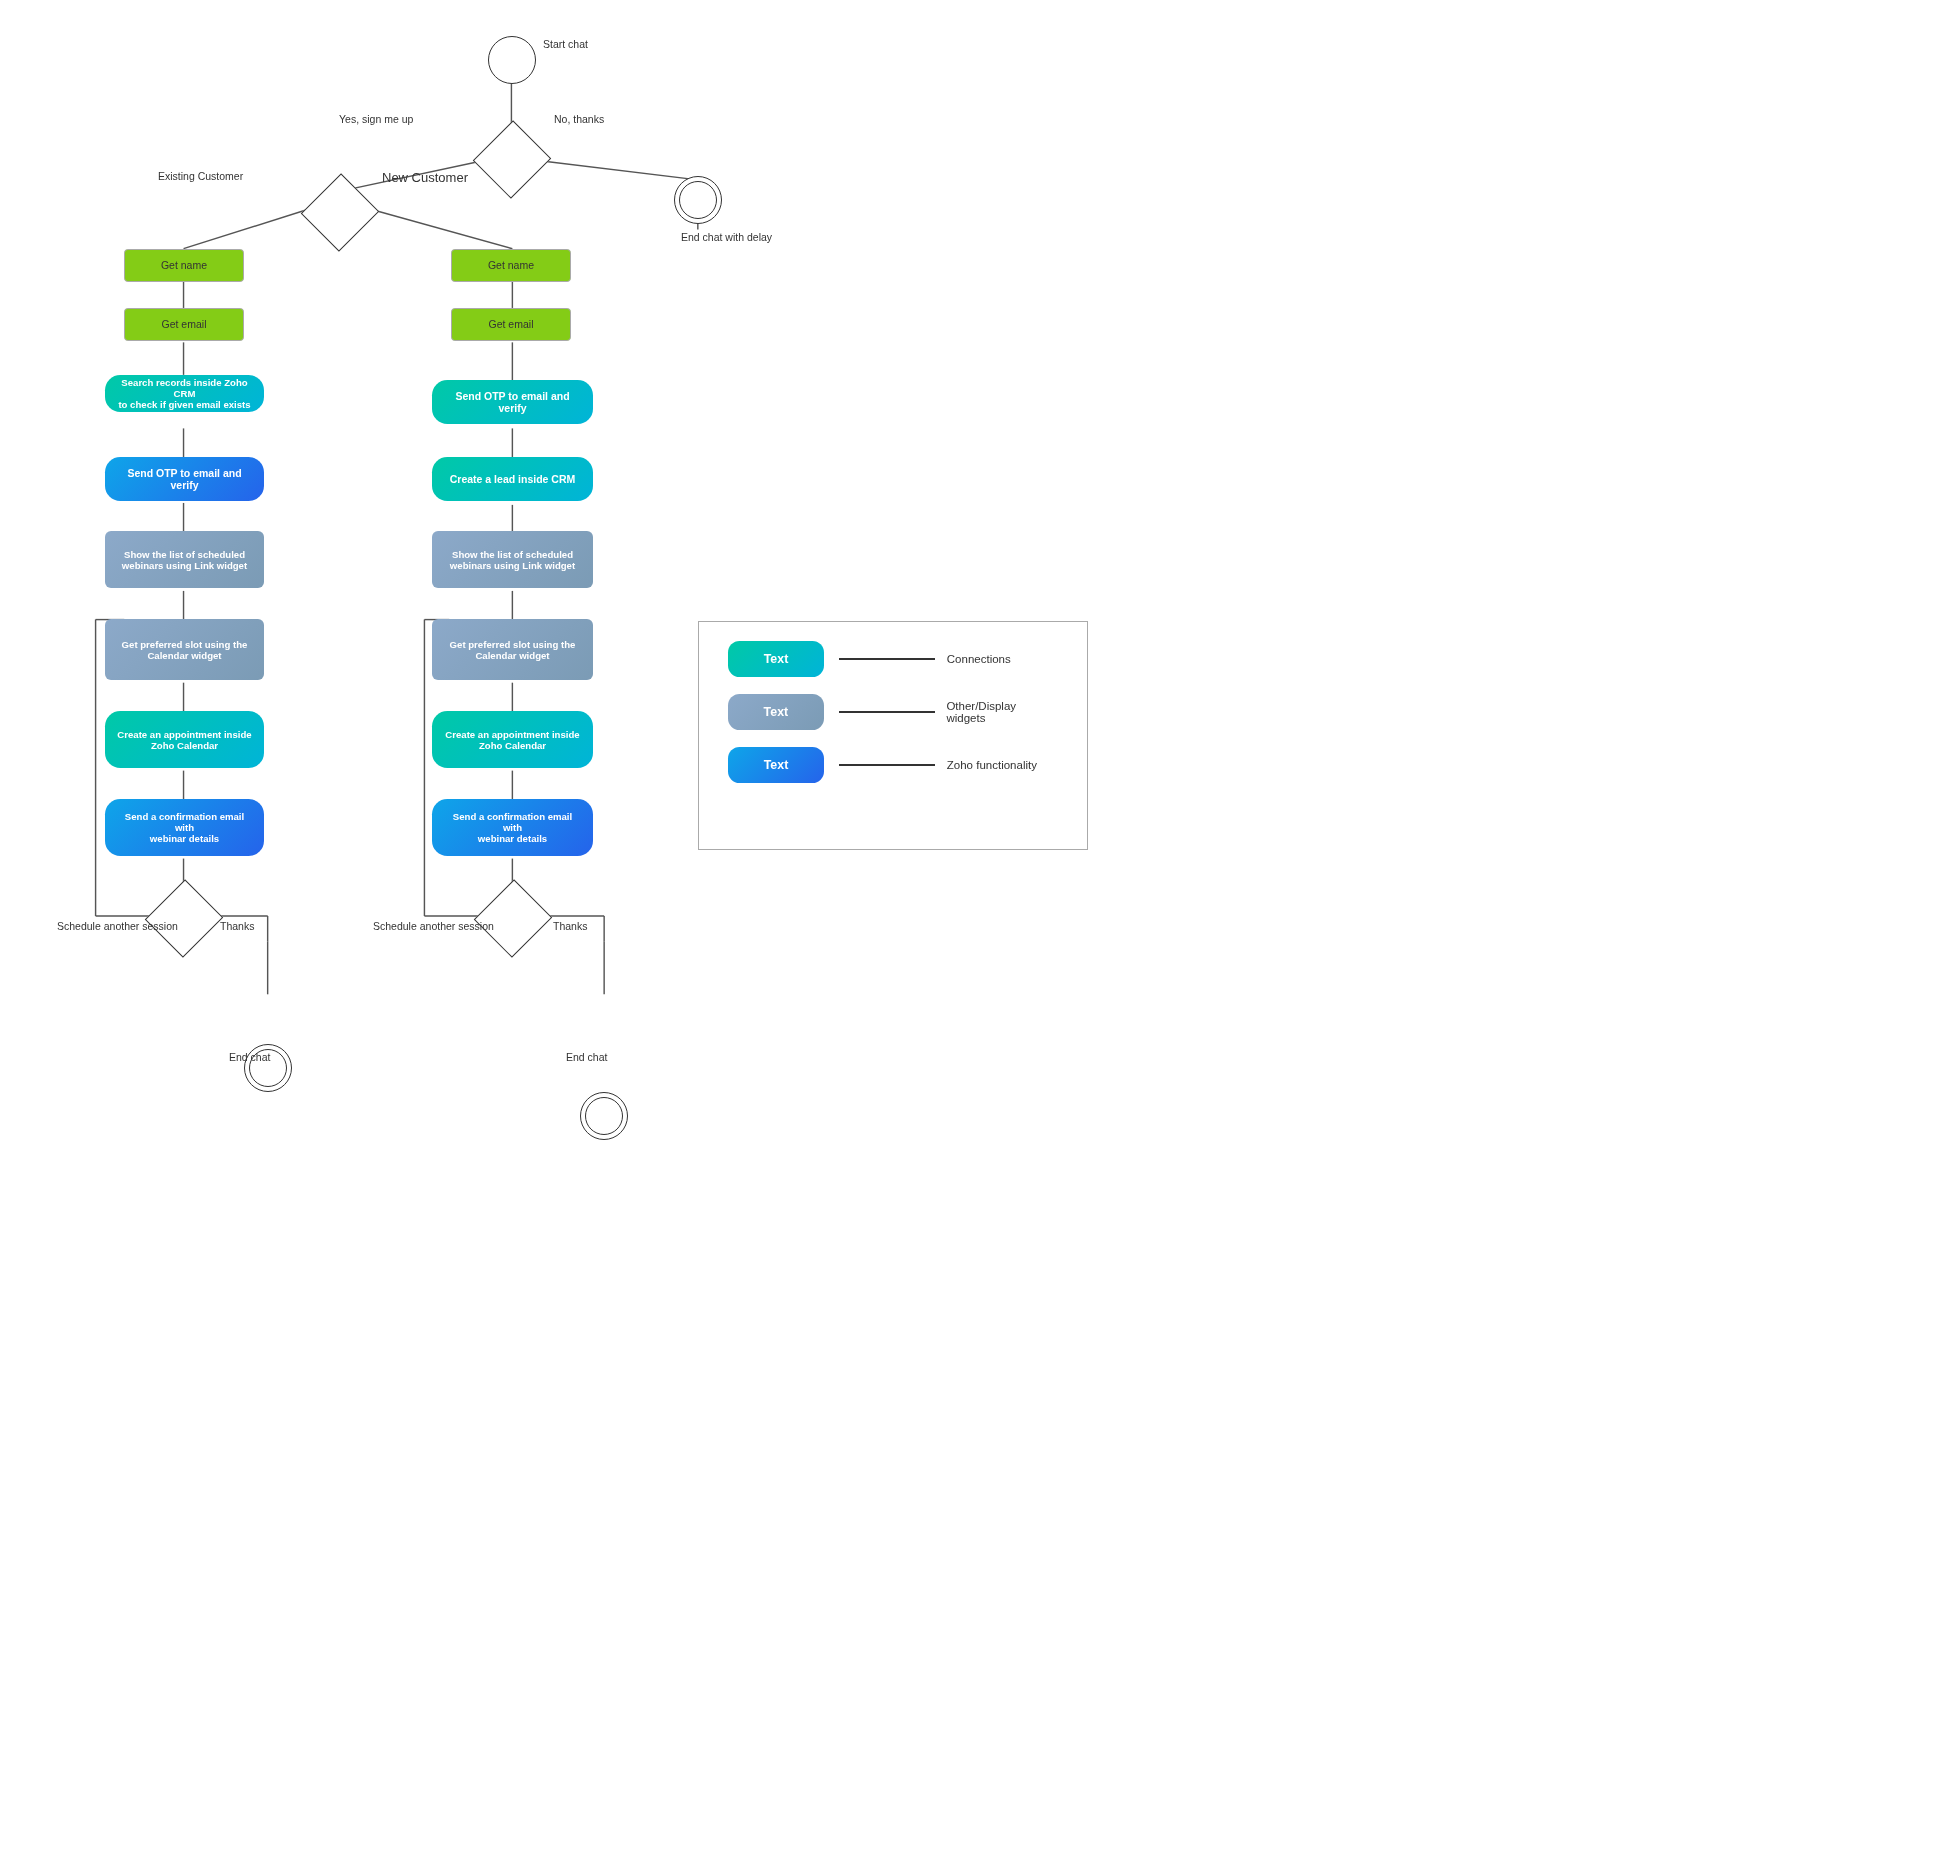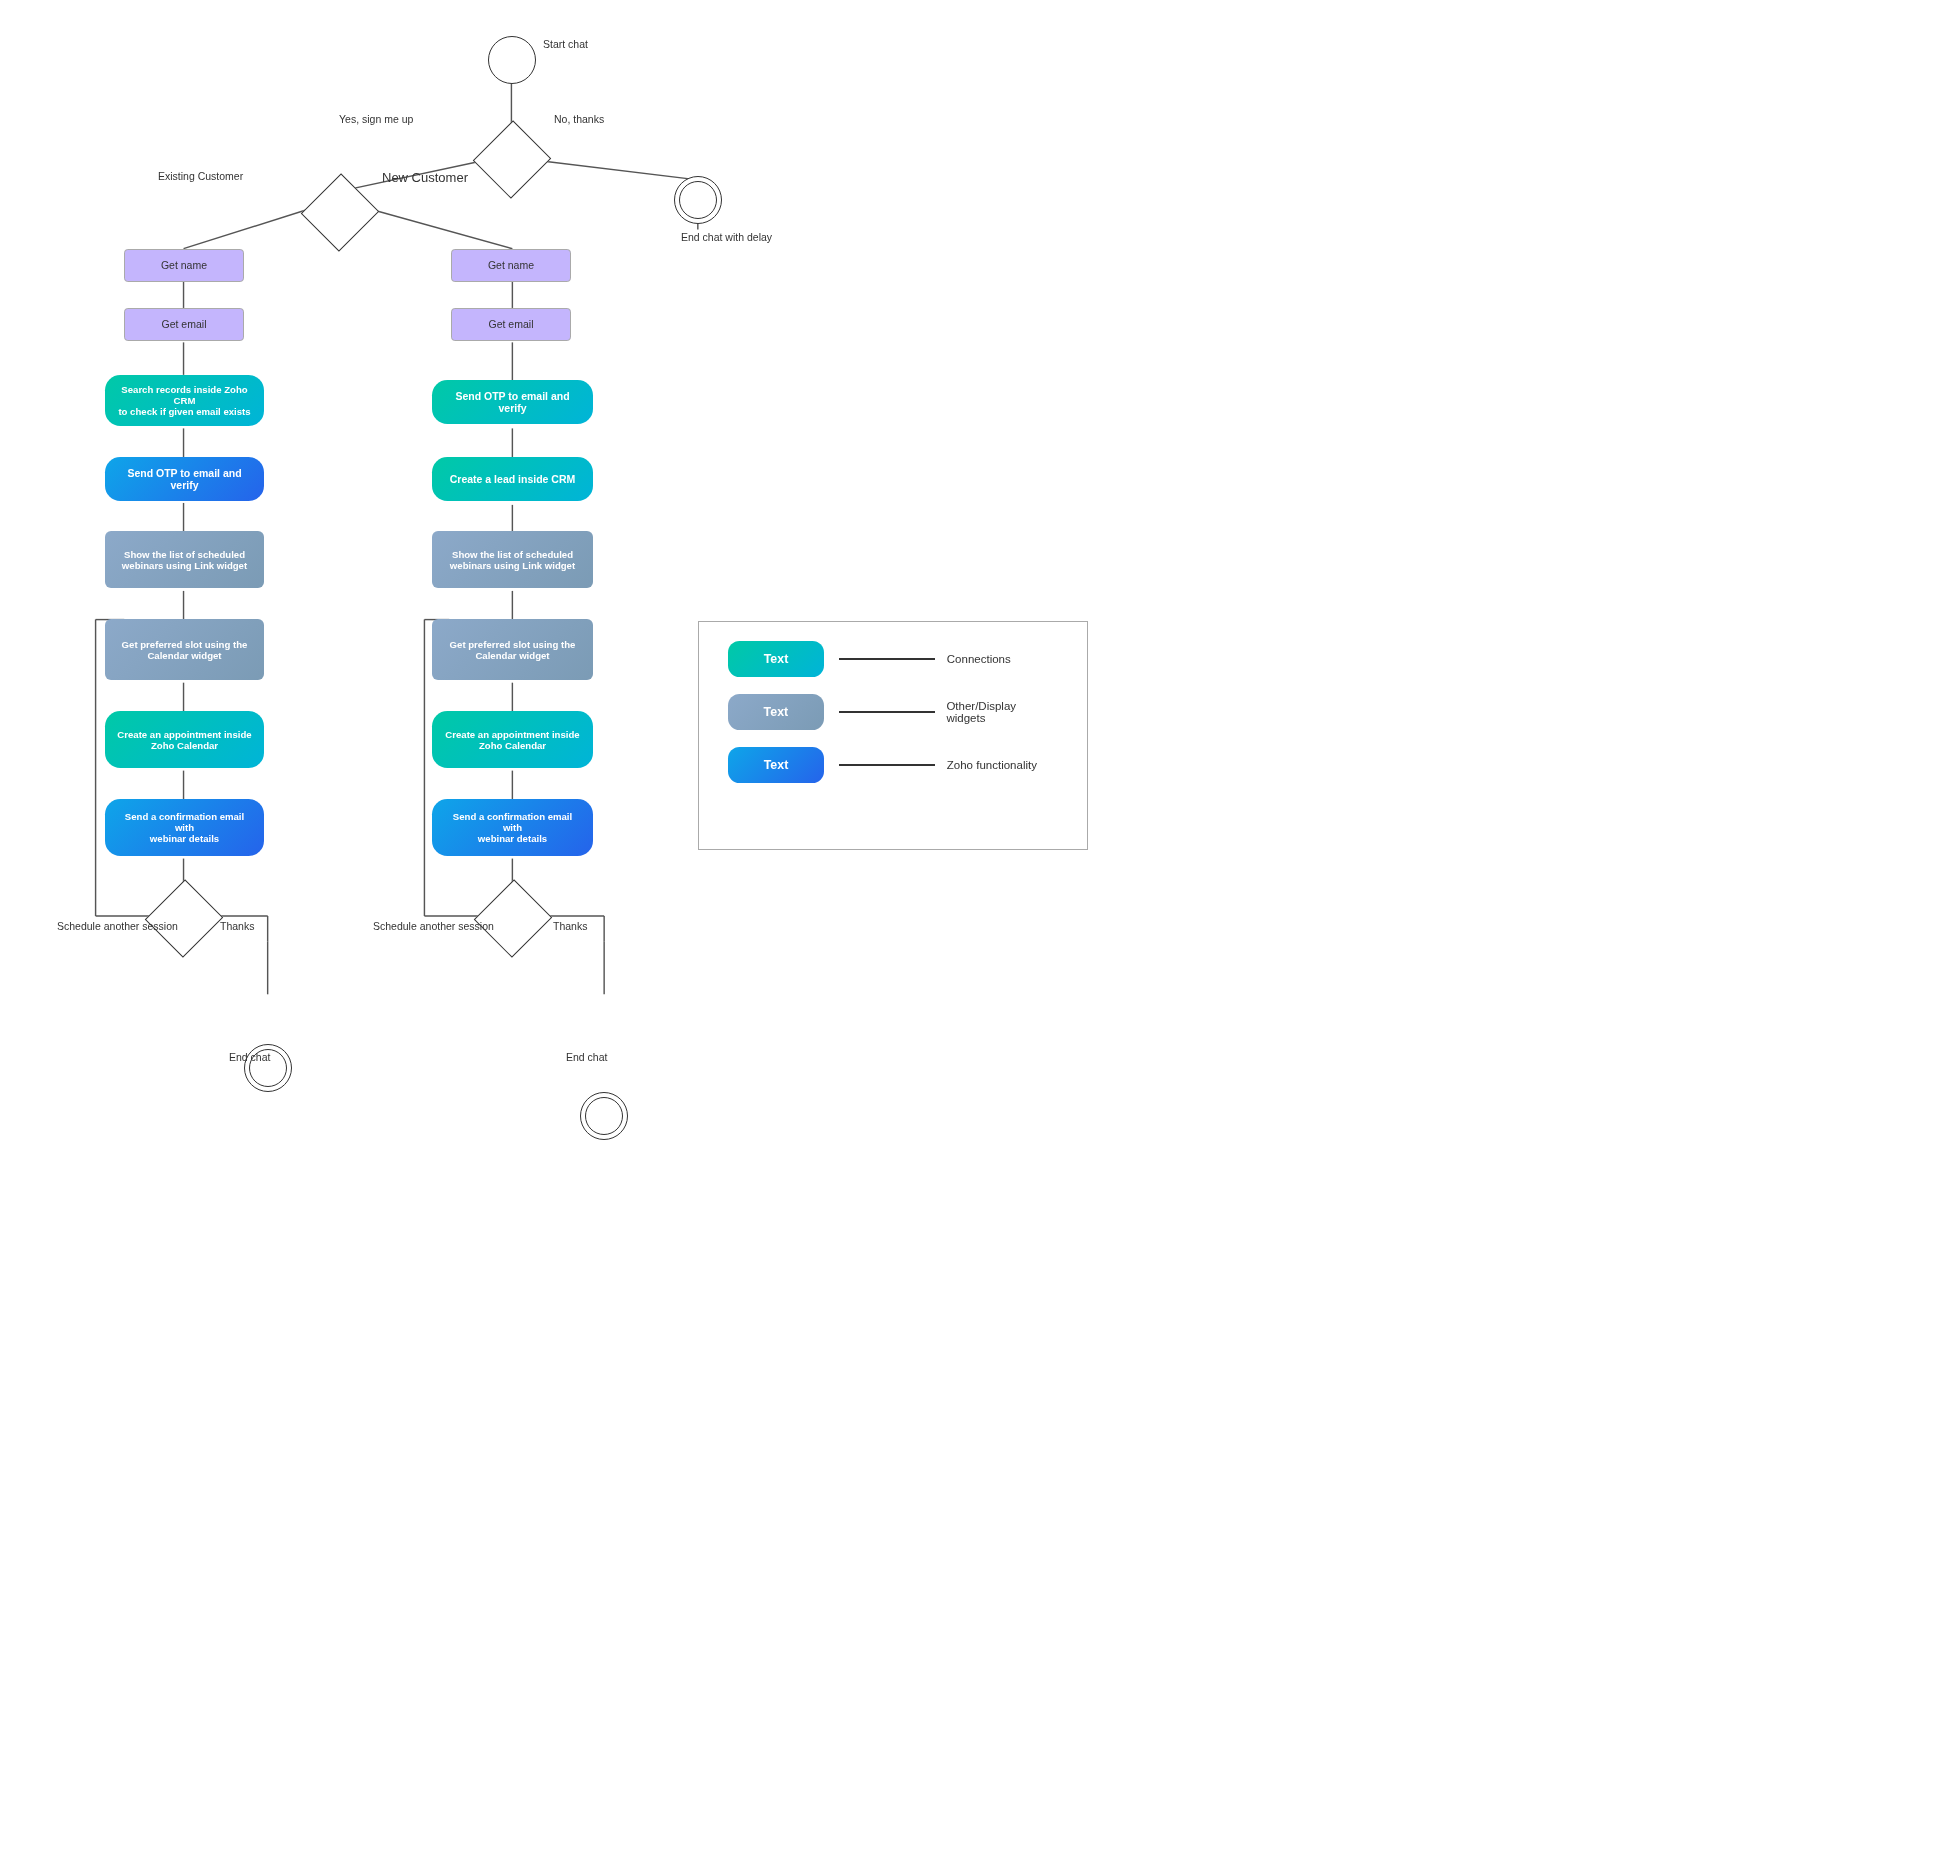--- a/index.html
+++ b/index.html
@@ -54,21 +54,21 @@
     }
     .diamond-node {
       width: 57px;
       height: 57px;
       background: #fff;
       border: 1.9px solid #333;
       transform: rotate(45deg);
     }
     .rect-node {
       border: 1.4px solid #aaa;
-      background: #c4b5fd;
+      background: #84cc16;
       border-radius: 3.8px;
       font-size: 10.5px;
       padding: 5.7px 9.6px;
     }
     .rounded-teal {
       background: linear-gradient(135deg, #00c9a7, #00b4d8);
       border: none;
       border-radius: 15.3px;
       color: #fff;
       font-size: 10.5px;
@@ -229,21 +229,21 @@
   <span class="node-label" style="left:640px;top:231px;font-size:10.5px;padding-left:41px;">End chat with delay</span>
 
   <div class="node rect-node" style="left:124px;top:249px;width:120px;height:32.5px;">
     <span>Get name</span>
   </div>
 
   <div class="node rect-node" style="left:124px;top:308px;width:120px;height:32.5px;">
     <span>Get email</span>
   </div>
 
-  <div class="node rounded-teal" style="left:105px;top:375px;width:159px;height:51px;">
+  <div class="node rounded-teal" style="left:105px;top:375px;width:159px;height:37px;">
     <span style="white-space:pre-line;font-size:9.6px;">Search records inside Zoho CRM
 to check if given email exists</span>
   </div>
 
   <div class="node rounded-blue-mid" style="left:105px;top:457px;width:159px;height:44px;">
     <span>Send OTP to email and verify</span>
   </div>
 
   <div class="node rounded-gray" style="left:105px;top:531px;width:159px;height:57px;">
     <span style="white-space:pre-line;font-size:9.6px;">Show the list of scheduled

